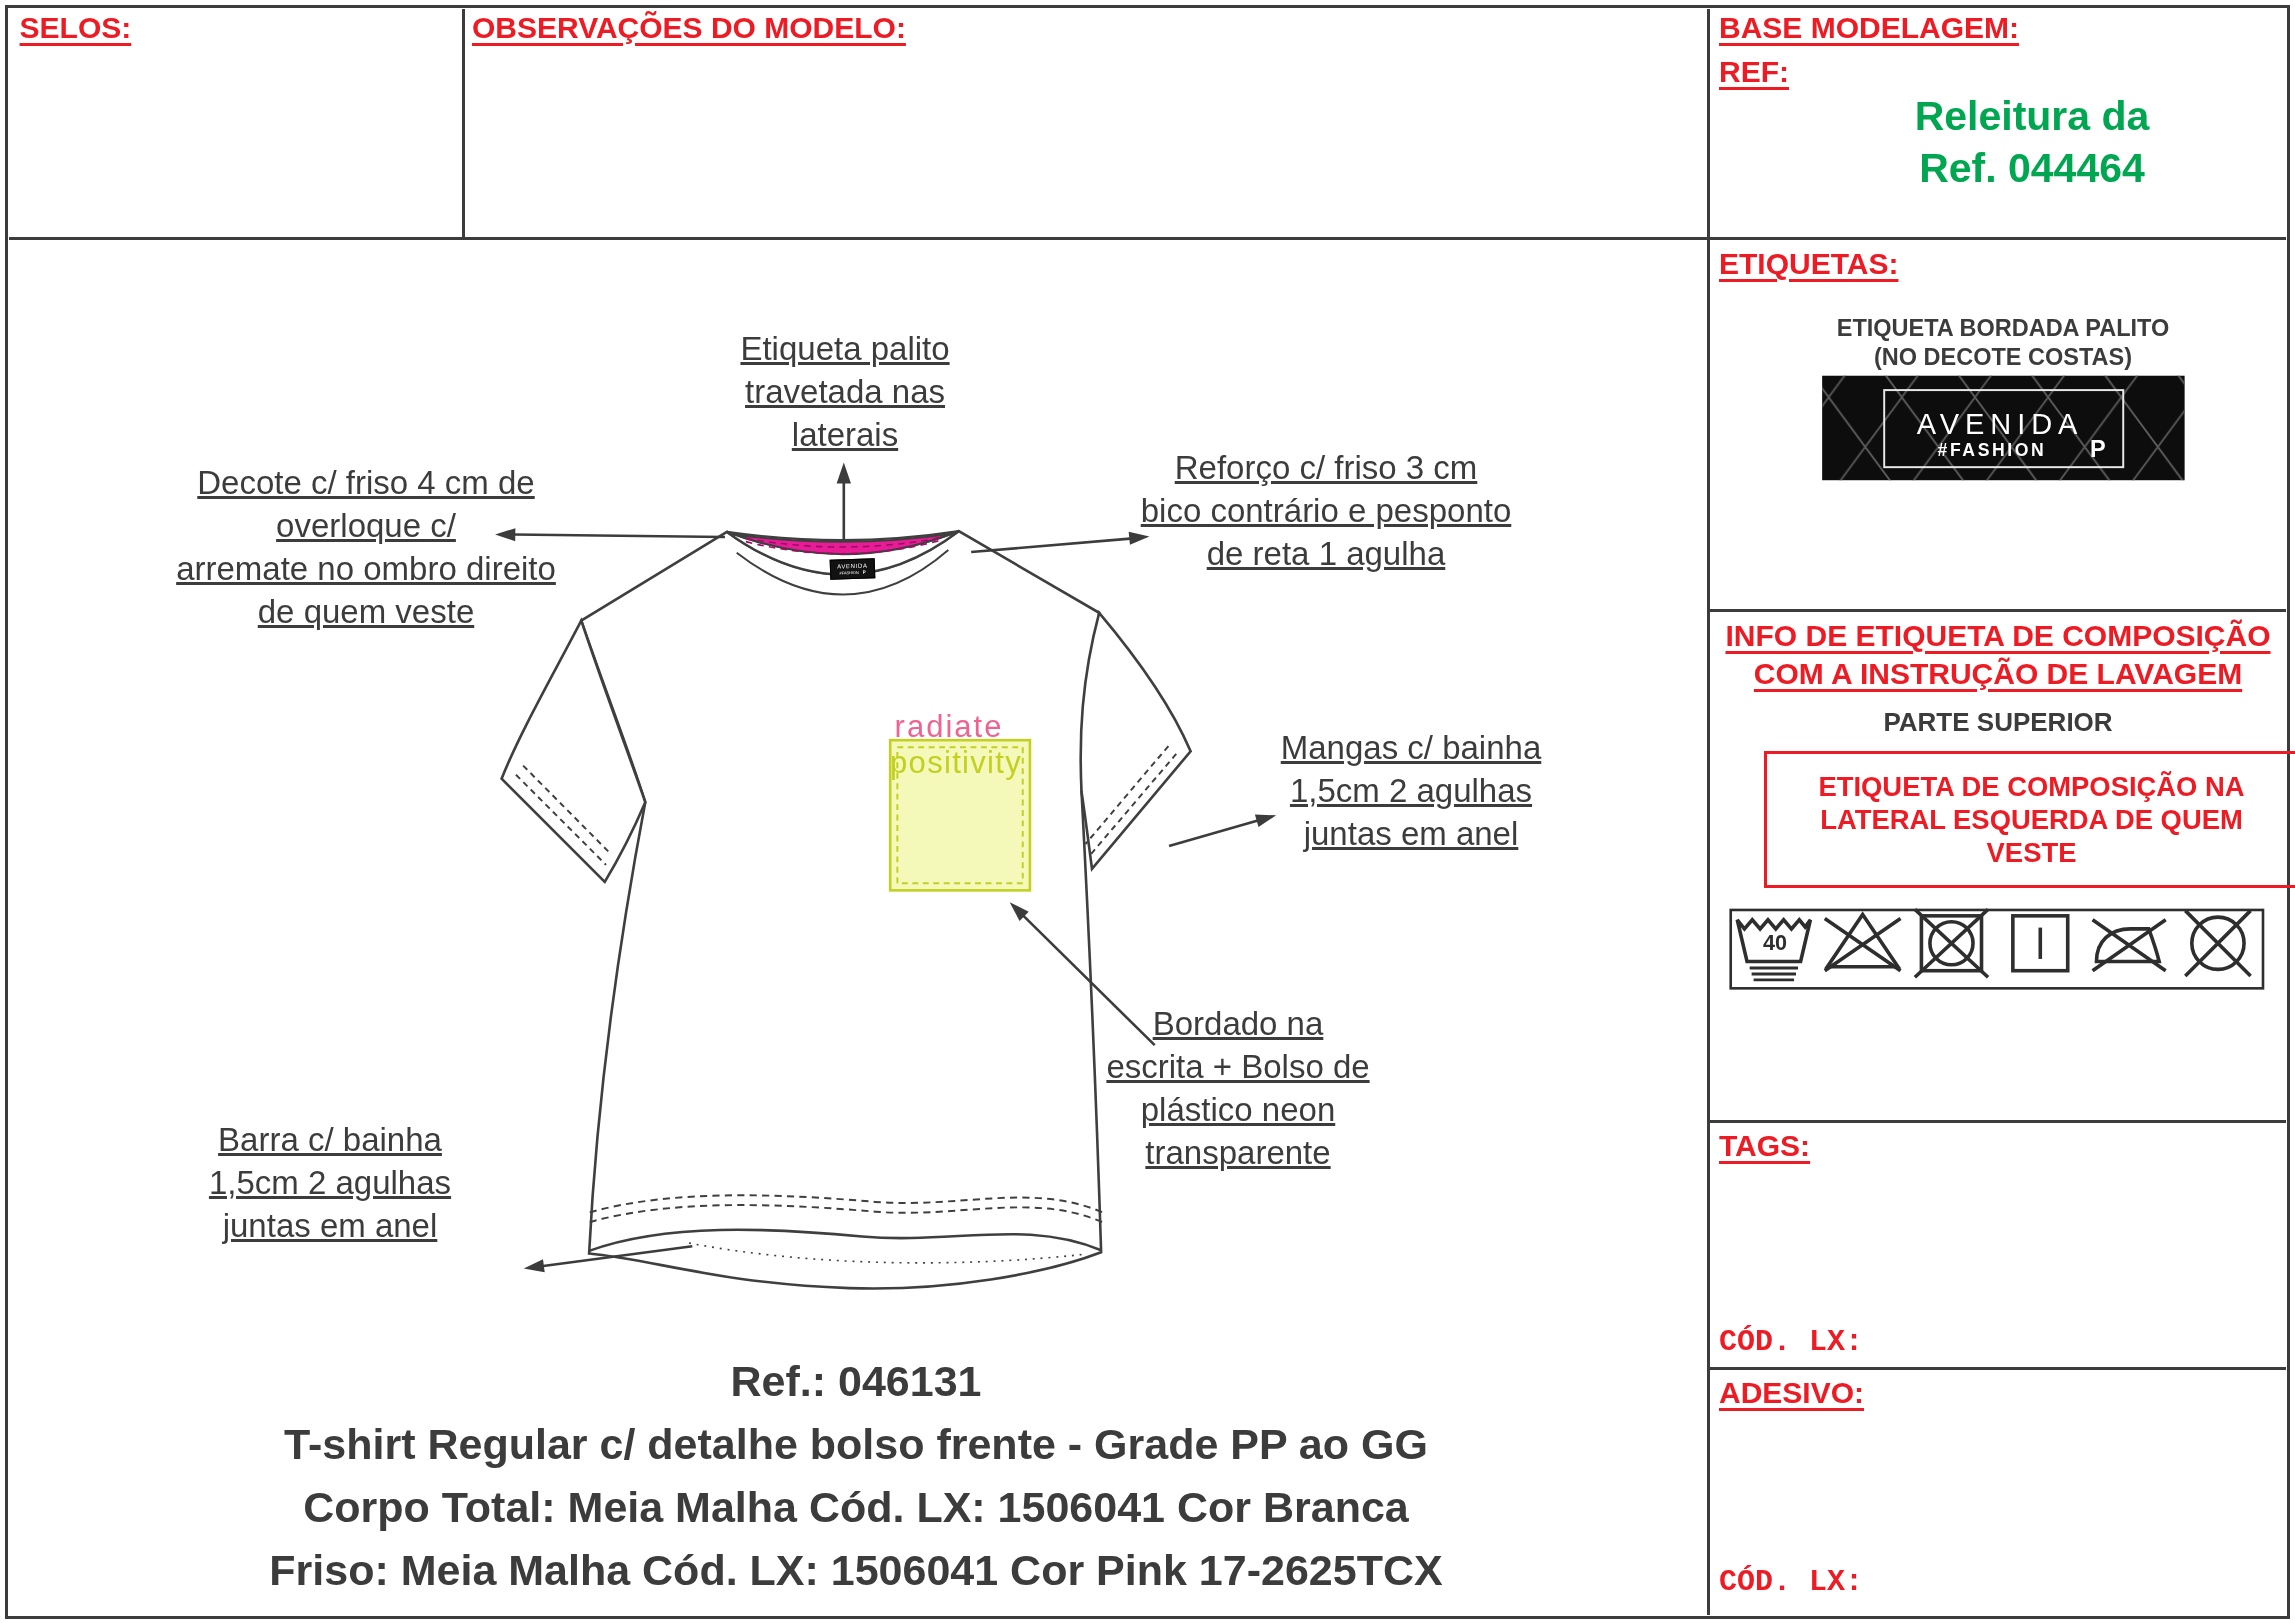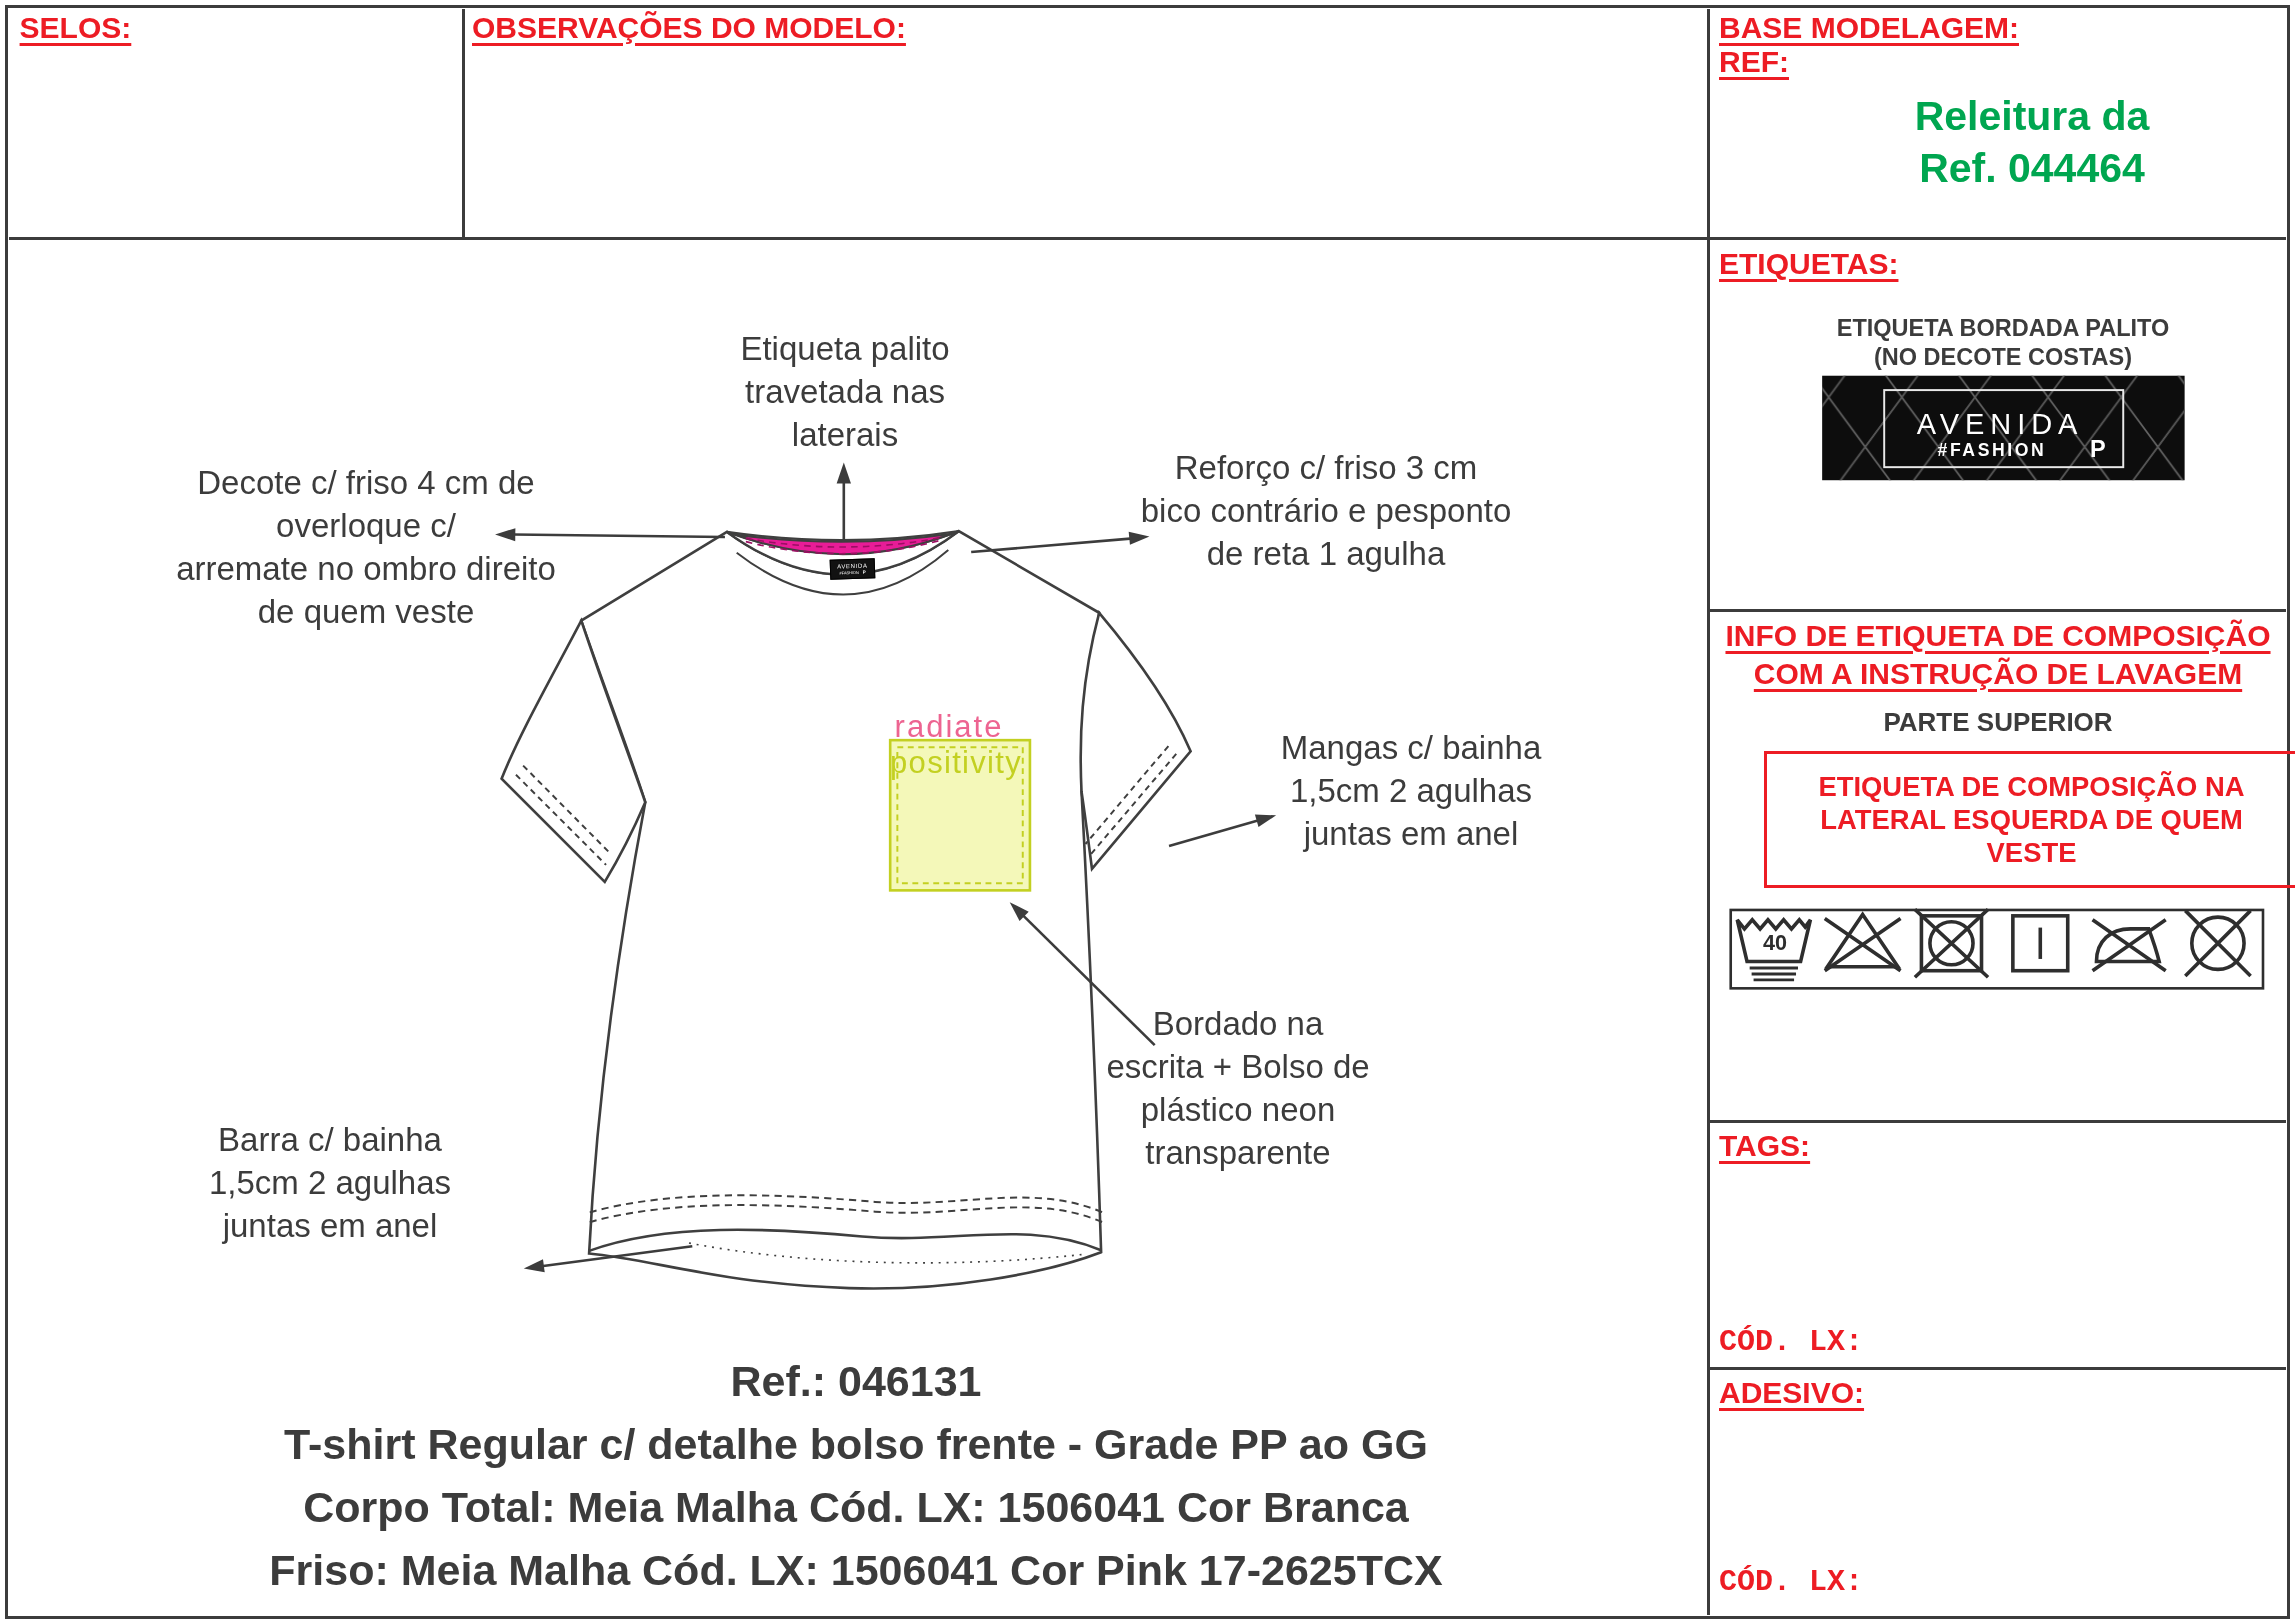--- a/index.html
+++ b/index.html
@@ -4,21 +4,21 @@
 <style>
   html,body{margin:0;padding:0;background:#ffffff;}
   #page{position:relative;width:2295px;height:1624px;background:#ffffff;overflow:hidden;
         font-family:"Liberation Sans", sans-serif;color:#3c3c3c;}
   .abs{position:absolute;}
   .ctr{transform:translateX(-50%);text-align:center;white-space:nowrap;}
   .line{position:absolute;background:#3c3c3c;}
   .red-h{color:#ed1c24;font-weight:bold;font-size:30px;text-decoration:underline;
          text-decoration-thickness:2.6px;text-underline-offset:5.2px;white-space:nowrap;}
   .red-h-nou{color:#ed1c24;font-weight:bold;font-size:30px;white-space:nowrap;font-family:Liberation Mono, monospace;}
-  .ann{font-size:33px;line-height:43px;color:#3c3c3c;}
+  .ann{font-size:33px;line-height:43px;color:#3c3c3c;text-decoration:underline;}
   .darkb{font-weight:bold;color:#3c3c3c;}
   .footer-line{font-size:43px;line-height:63px;font-weight:bold;color:#3c3c3c;}
   .green-line{font-size:41px;line-height:52px;font-weight:bold;color:#00a650;margin-left:7px;}
   .infoh{color:#ed1c24;font-weight:bold;font-size:30px;line-height:38px;text-decoration:underline;
          text-decoration-thickness:2.6px;text-underline-offset:4.6px;}
   .redbox-line{color:#ed1c24;font-weight:bold;font-size:27.4px;line-height:33px;}
   svg{display:block;}
   #drawing-svg{position:absolute;left:0;top:0;z-index:1;}
   .txt{z-index:2;}
 </style>
@@ -145,21 +145,21 @@
       <g transform="translate(3396,1444)">
         <circle cx="0" cy="0" r="40"></circle>
         <path d="M -50 -50 L 50 50 M 50 -50 L -50 50"></path>
       </g>
     </g>
   </svg>
 
   <div class="abs txt red-h" style="left:19.6px;top:10.5px;">SELOS:</div>
   <div class="abs txt red-h" style="left:472px;top:10.5px;">OBSERVAÇÕES DO MODELO:</div>
   <div class="abs txt red-h" style="left:1719px;top:10.5px;">BASE MODELAGEM:</div>
-  <div class="abs txt red-h" style="left:1719px;top:45px;">REF:</div>
+  <div class="abs txt red-h" style="left:1719px;top:55px;">REF:</div>
   <div class="abs txt ctr green-line" style="left:2025px;top:90px;">Releitura da</div>
   <div class="abs txt ctr green-line" style="left:2025px;top:142px;">Ref. 044464</div>
 
   <div class="abs txt red-h" style="left:1719px;top:247px;">ETIQUETAS:</div>
   <div class="abs txt ctr darkb" style="left:2003px;top:315px;font-size:23.5px;">ETIQUETA BORDADA PALITO</div>
   <div class="abs txt ctr darkb" style="left:2003px;top:344px;font-size:23.5px;">(NO DECOTE COSTAS)</div>
   <div class="abs txt ctr" style="left:2000px;top:408px;color:#ffffff;font-size:29px;letter-spacing:5.9px;">AVENIDA</div>
   <div class="abs txt ctr" style="left:1992px;top:440px;color:#ffffff;font-size:17.6px;font-weight:bold;letter-spacing:2.6px;">#FASHION</div>
   <div class="abs txt" style="left:2090px;top:436px;color:#ffffff;font-size:23.5px;font-weight:bold;">P</div>
 

